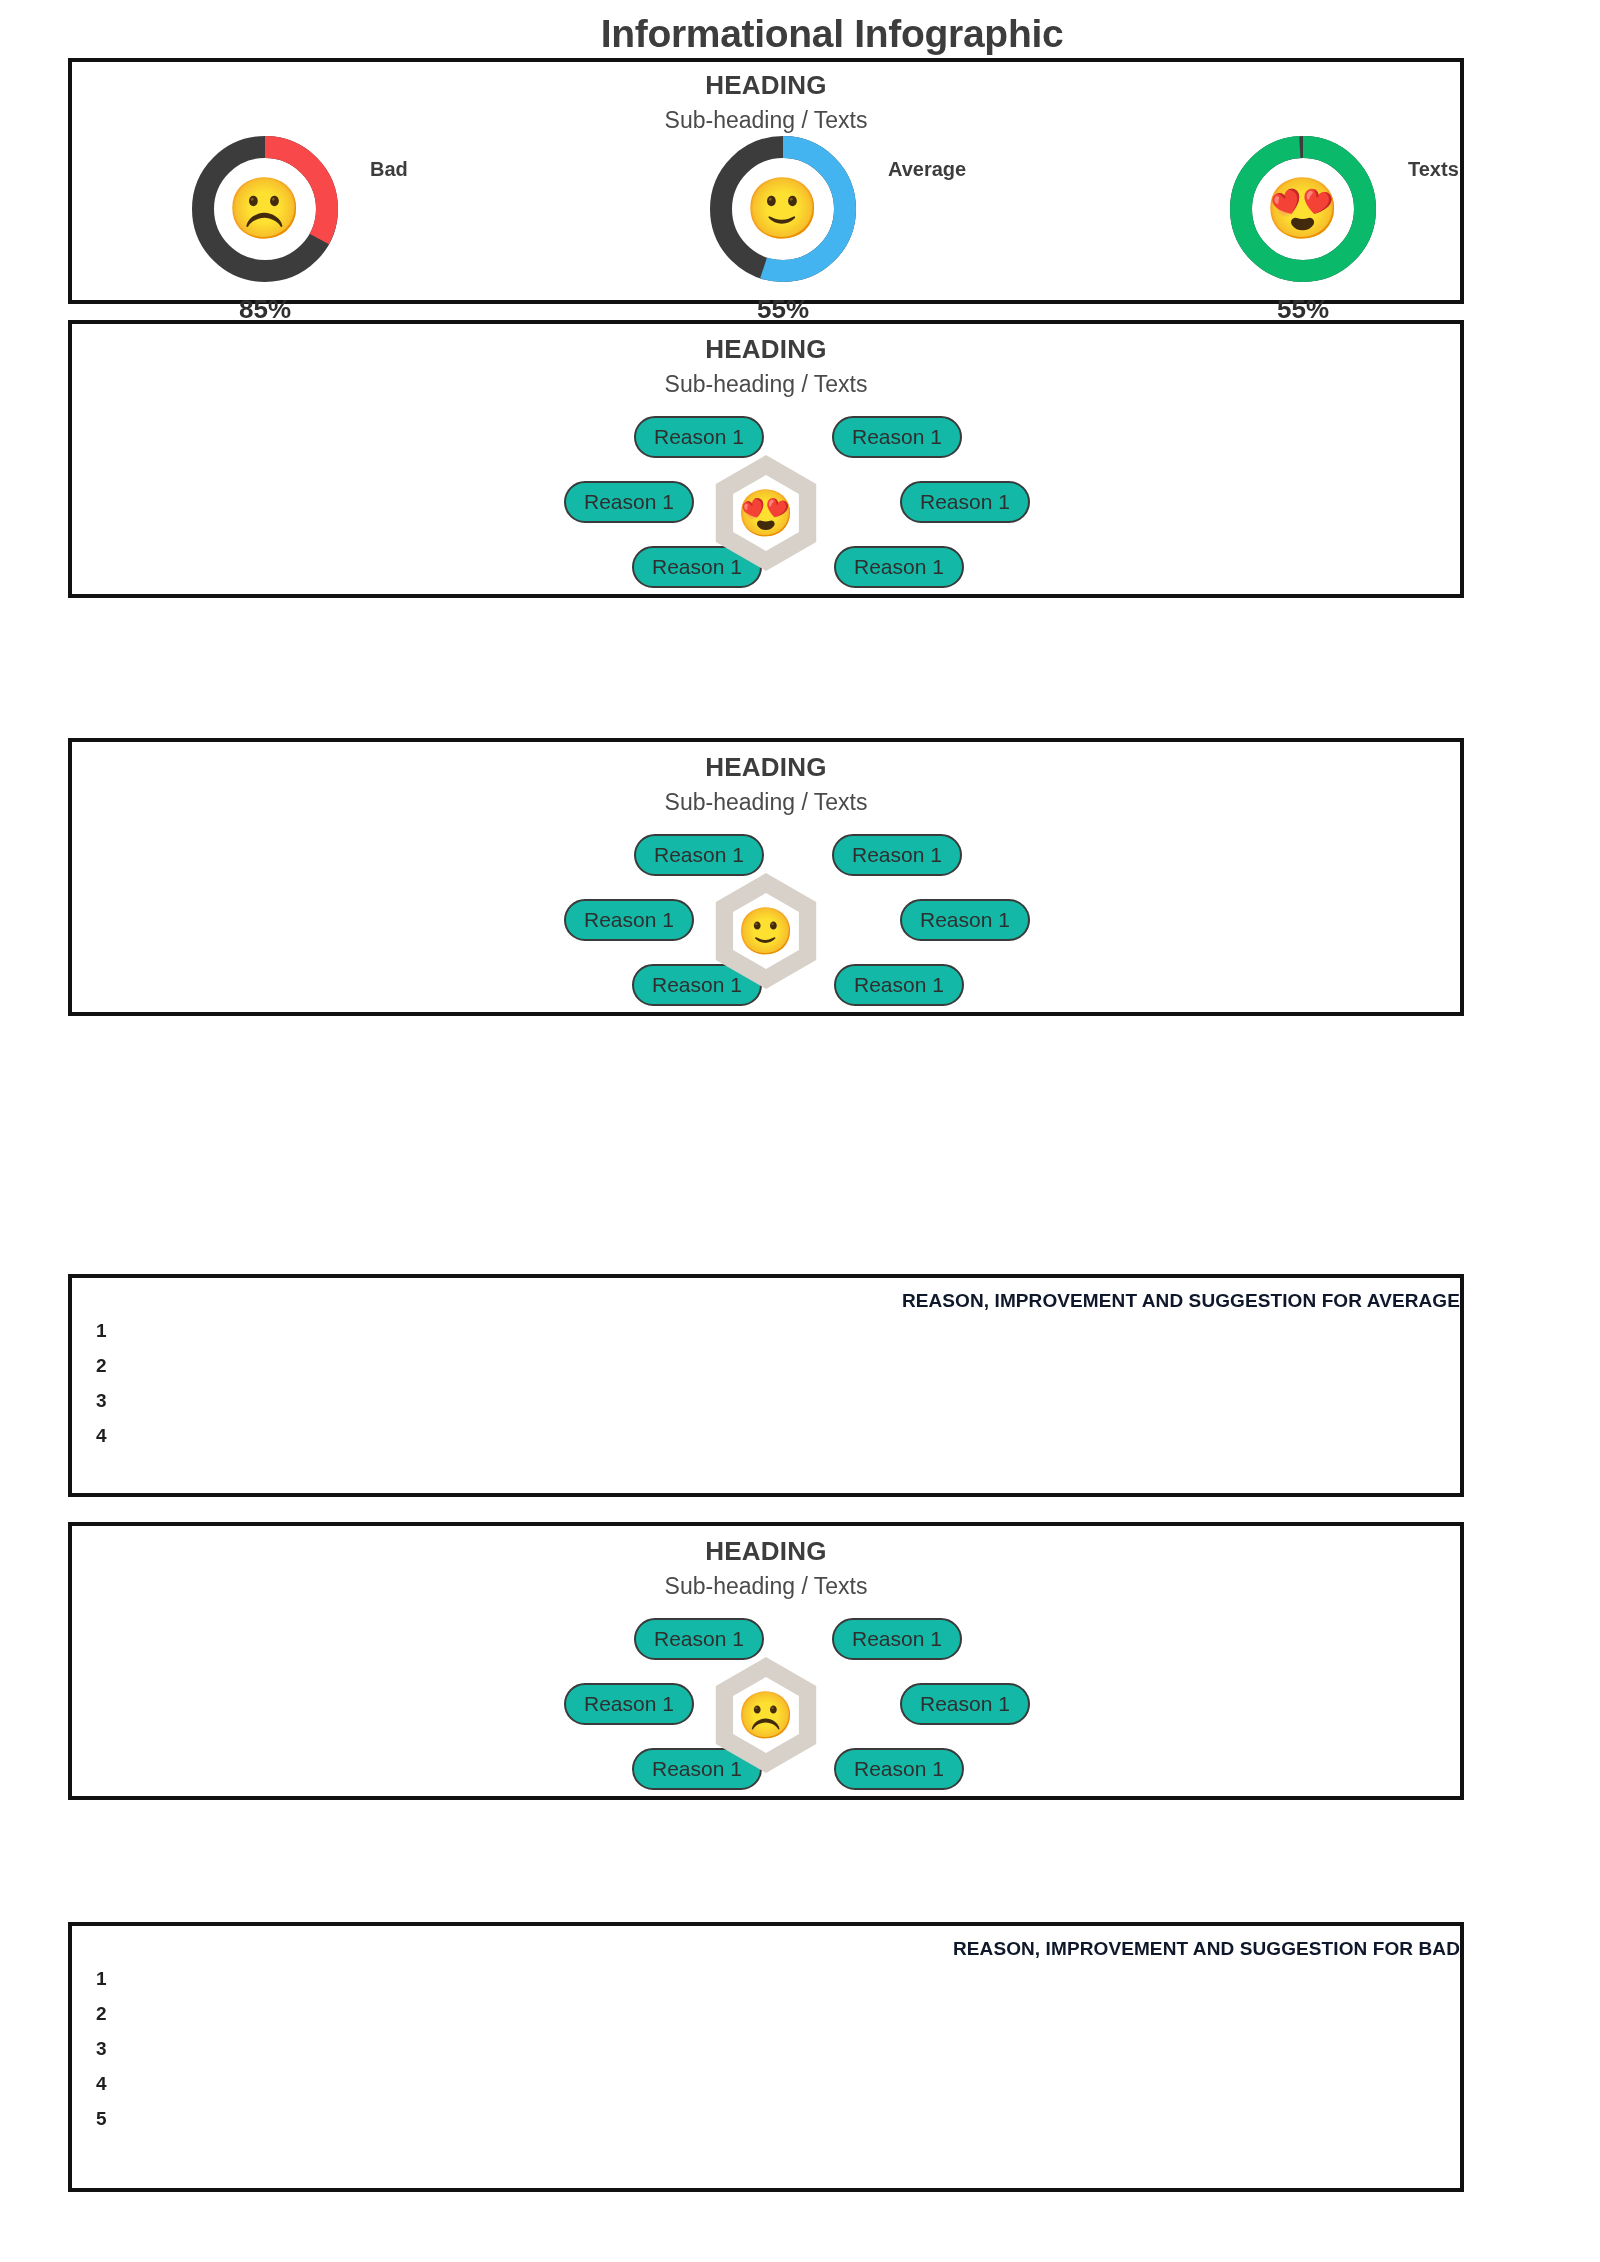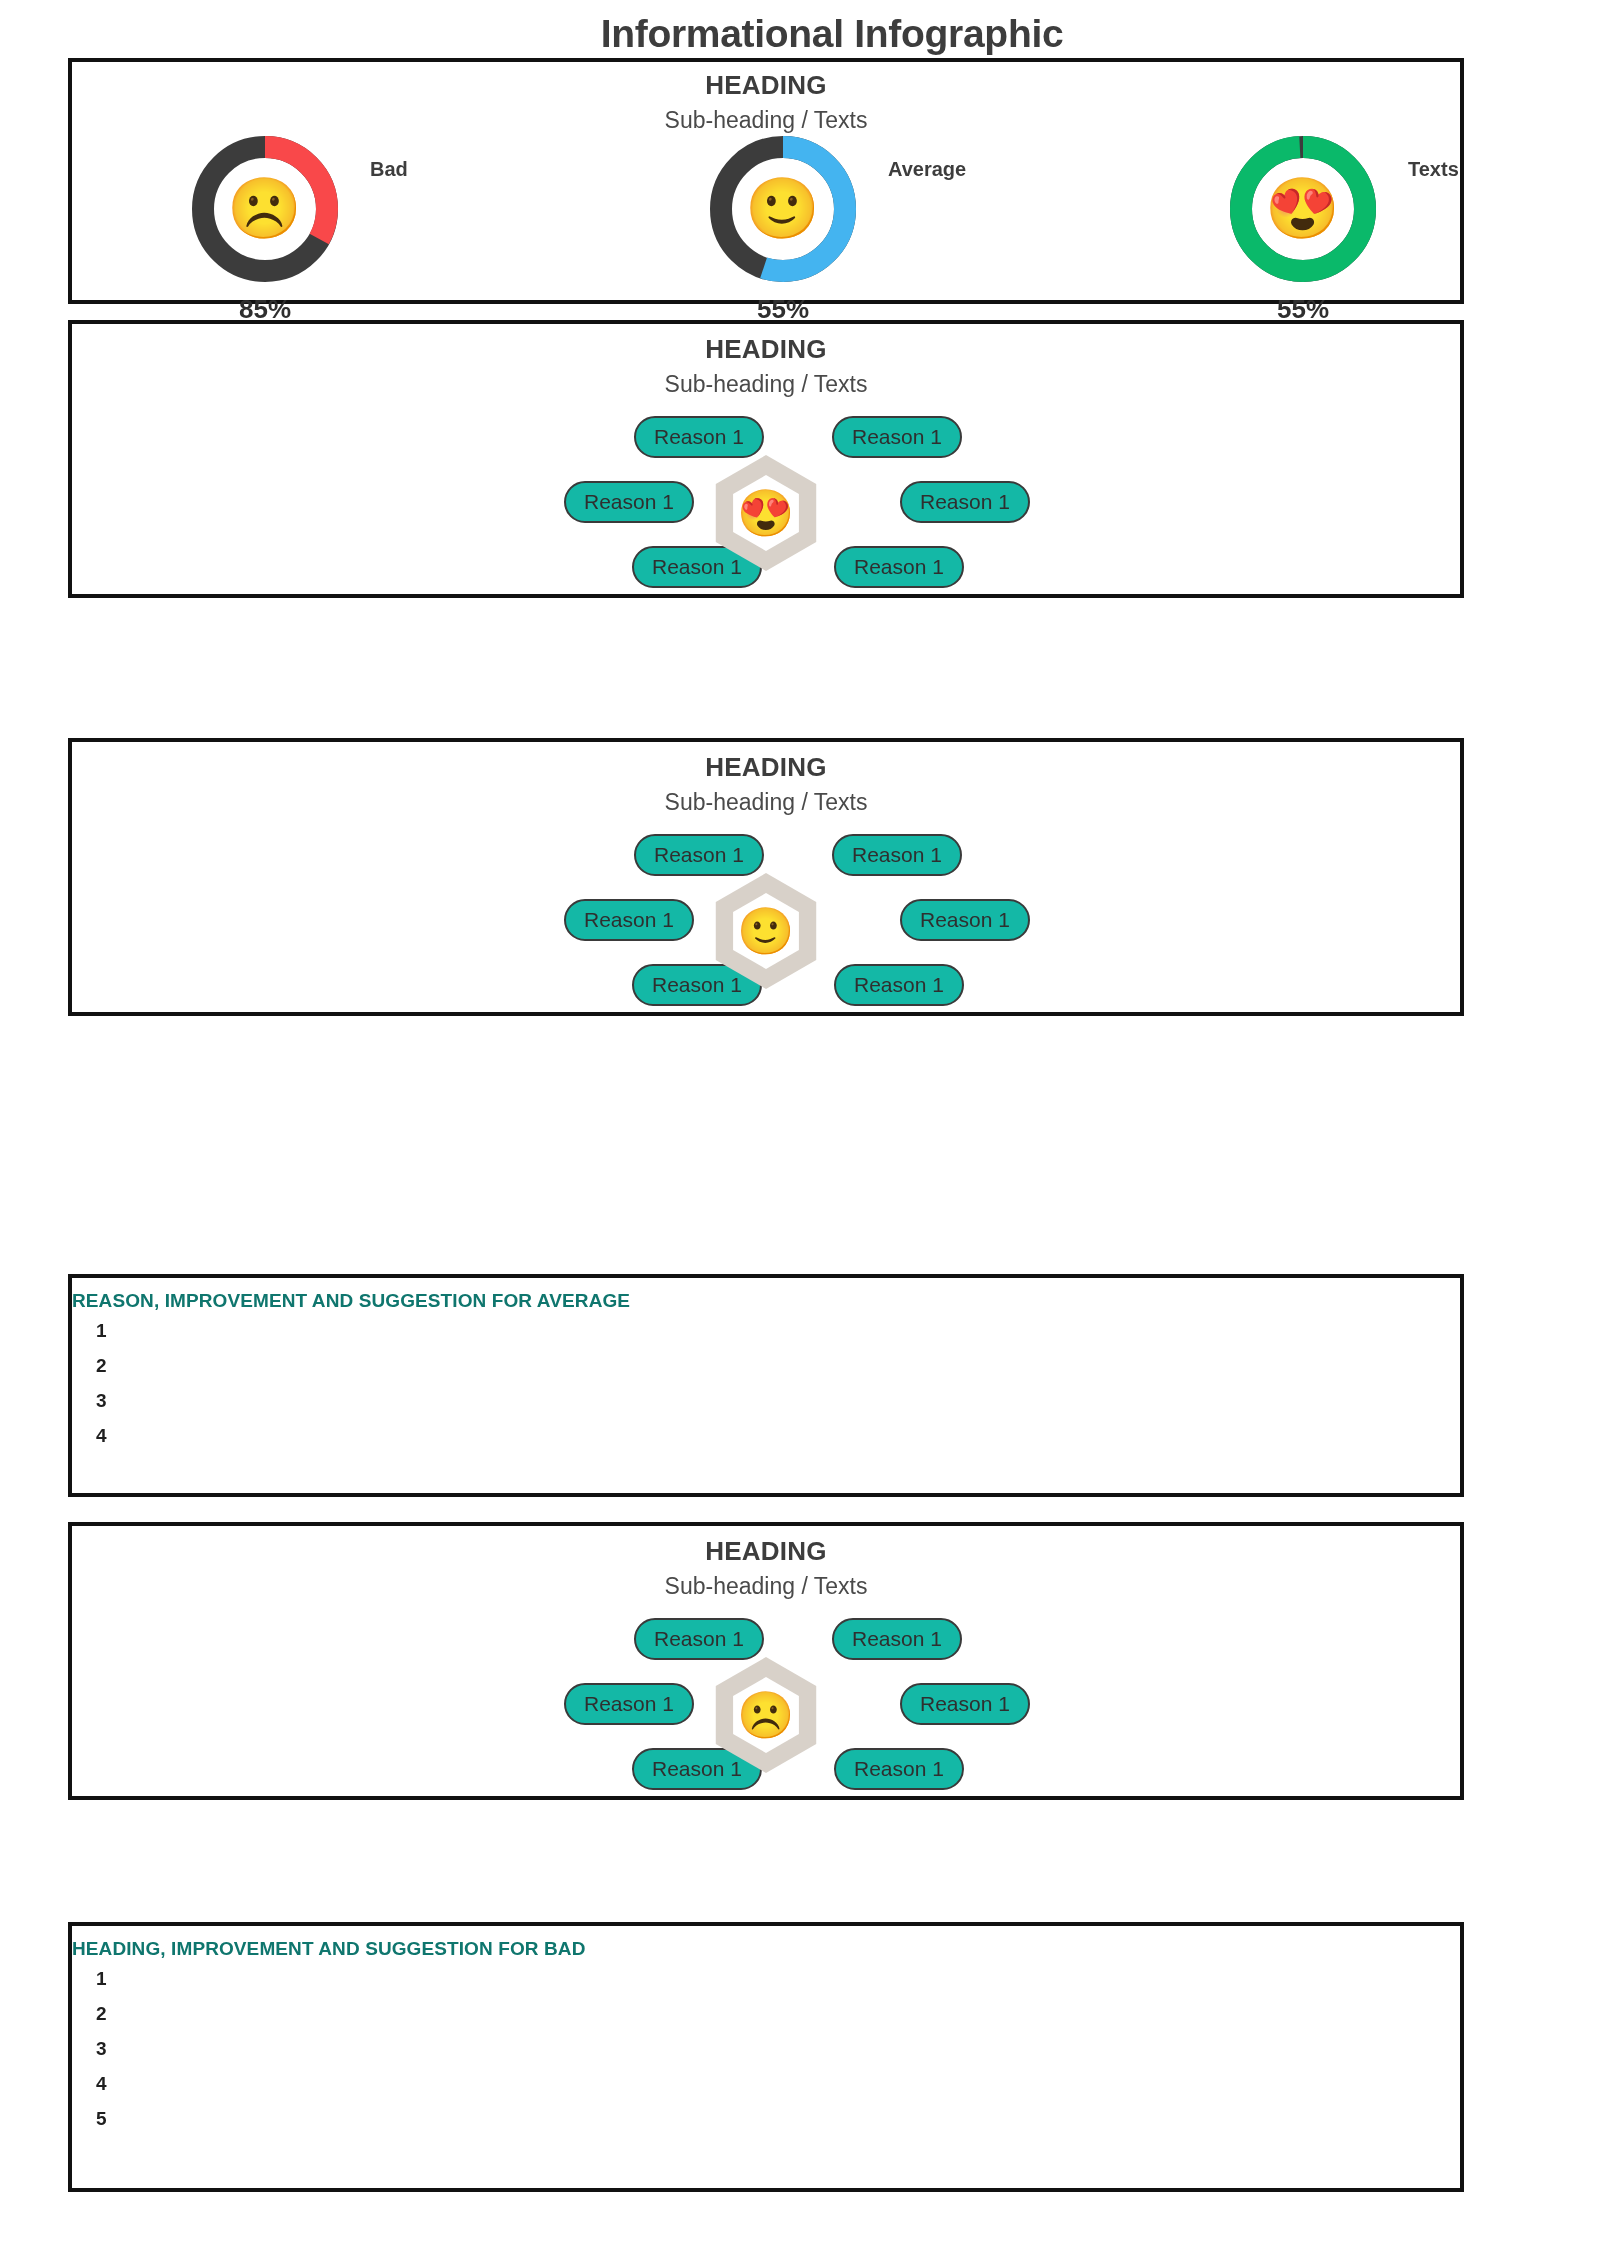--- a/index.html
+++ b/index.html
@@ -53,24 +53,24 @@
     color: #3d3d3d;
     letter-spacing: 0.2px;
   }
   .panel-subheading {
     text-align: center;
     font-size: 23px;
     font-weight: normal;
     color: #4a4a4a;
   }
   .list-heading {
-    text-align: left;
+    text-align: right;
     font-size: 19px;
     font-weight: bold;
-    color: #0f766e;
+    color: #0f172a;
     letter-spacing: 0.1px;
   }
 
   
   .gauge-row {
     position: relative;
     height: 220px;
   }
   .gauge-cell {
     position: absolute;
@@ -288,21 +288,21 @@
           <svg width="120" height="120" viewBox="0 0 120 120">
             <polygon points="60.00,2.00 110.23,31.00 110.23,89.00 60.00,118.00 9.77,89.00 9.77,31.00" fill="#d8d1c9"></polygon>
             <polygon points="60.00,22.00 92.91,41.00 92.91,79.00 60.00,98.00 27.09,79.00 27.09,41.00" fill="#ffffff"></polygon>
           </svg>
           <div class="hex-emoji">☹️</div>
         </div>
       </div>
   </div>
 
   <div class="panel" id="panel-bad-list" style="top:1922px;height:270px;">
-    <div class="list-heading" style="margin-top:12px;">HEADING, IMPROVEMENT AND SUGGESTION FOR BAD</div>
+    <div class="list-heading" style="margin-top:12px;">REASON, IMPROVEMENT AND SUGGESTION FOR BAD</div>
     <div class="numlist" id="numlist-bad" style="height:205px;">
         <div class="numitem" style="top: 8px;">1</div>
         <div class="numitem" style="top: 43px;">2</div>
         <div class="numitem" style="top: 78px;">3</div>
         <div class="numitem" style="top: 113px;">4</div>
         <div class="numitem" style="top: 148px;">5</div>
       </div>
   </div>
 
 

